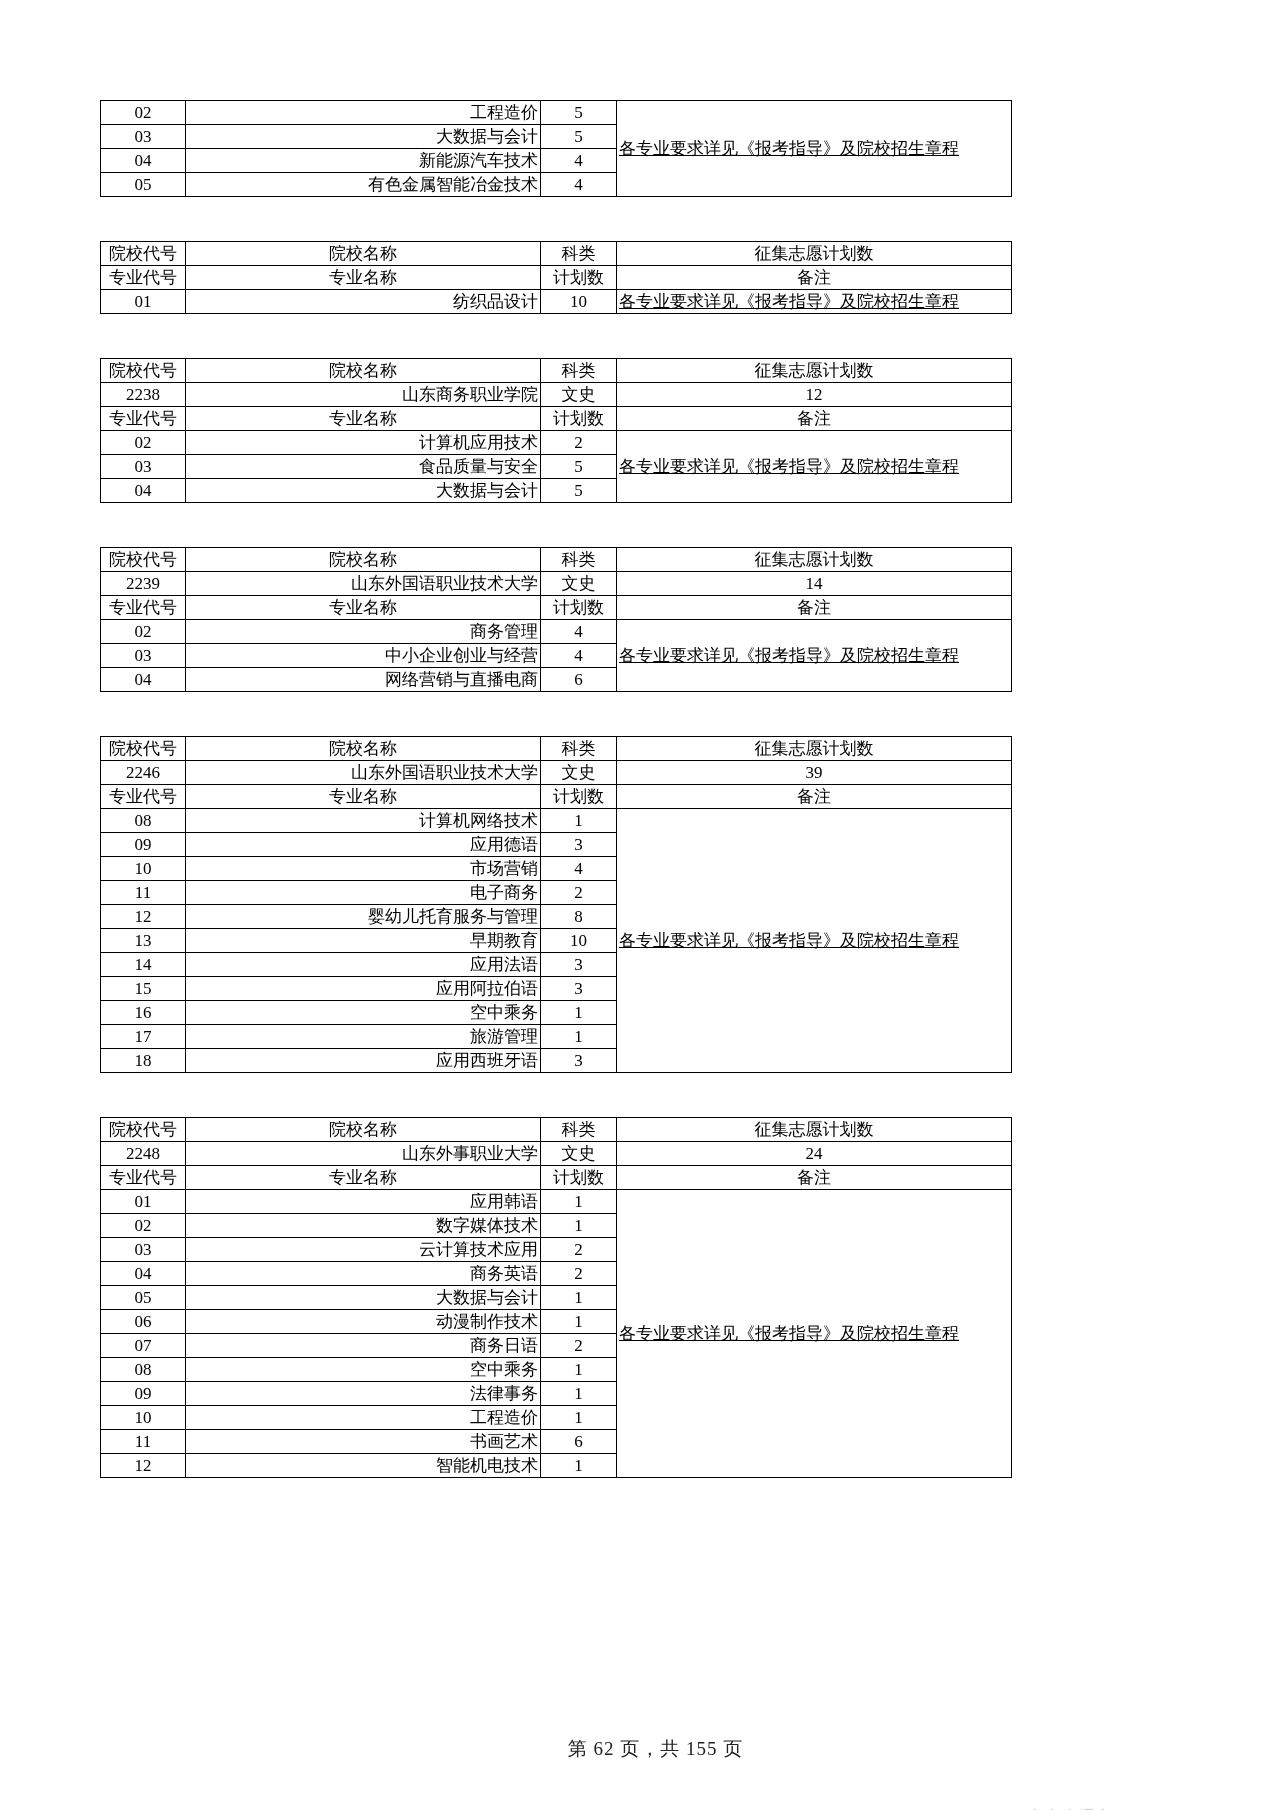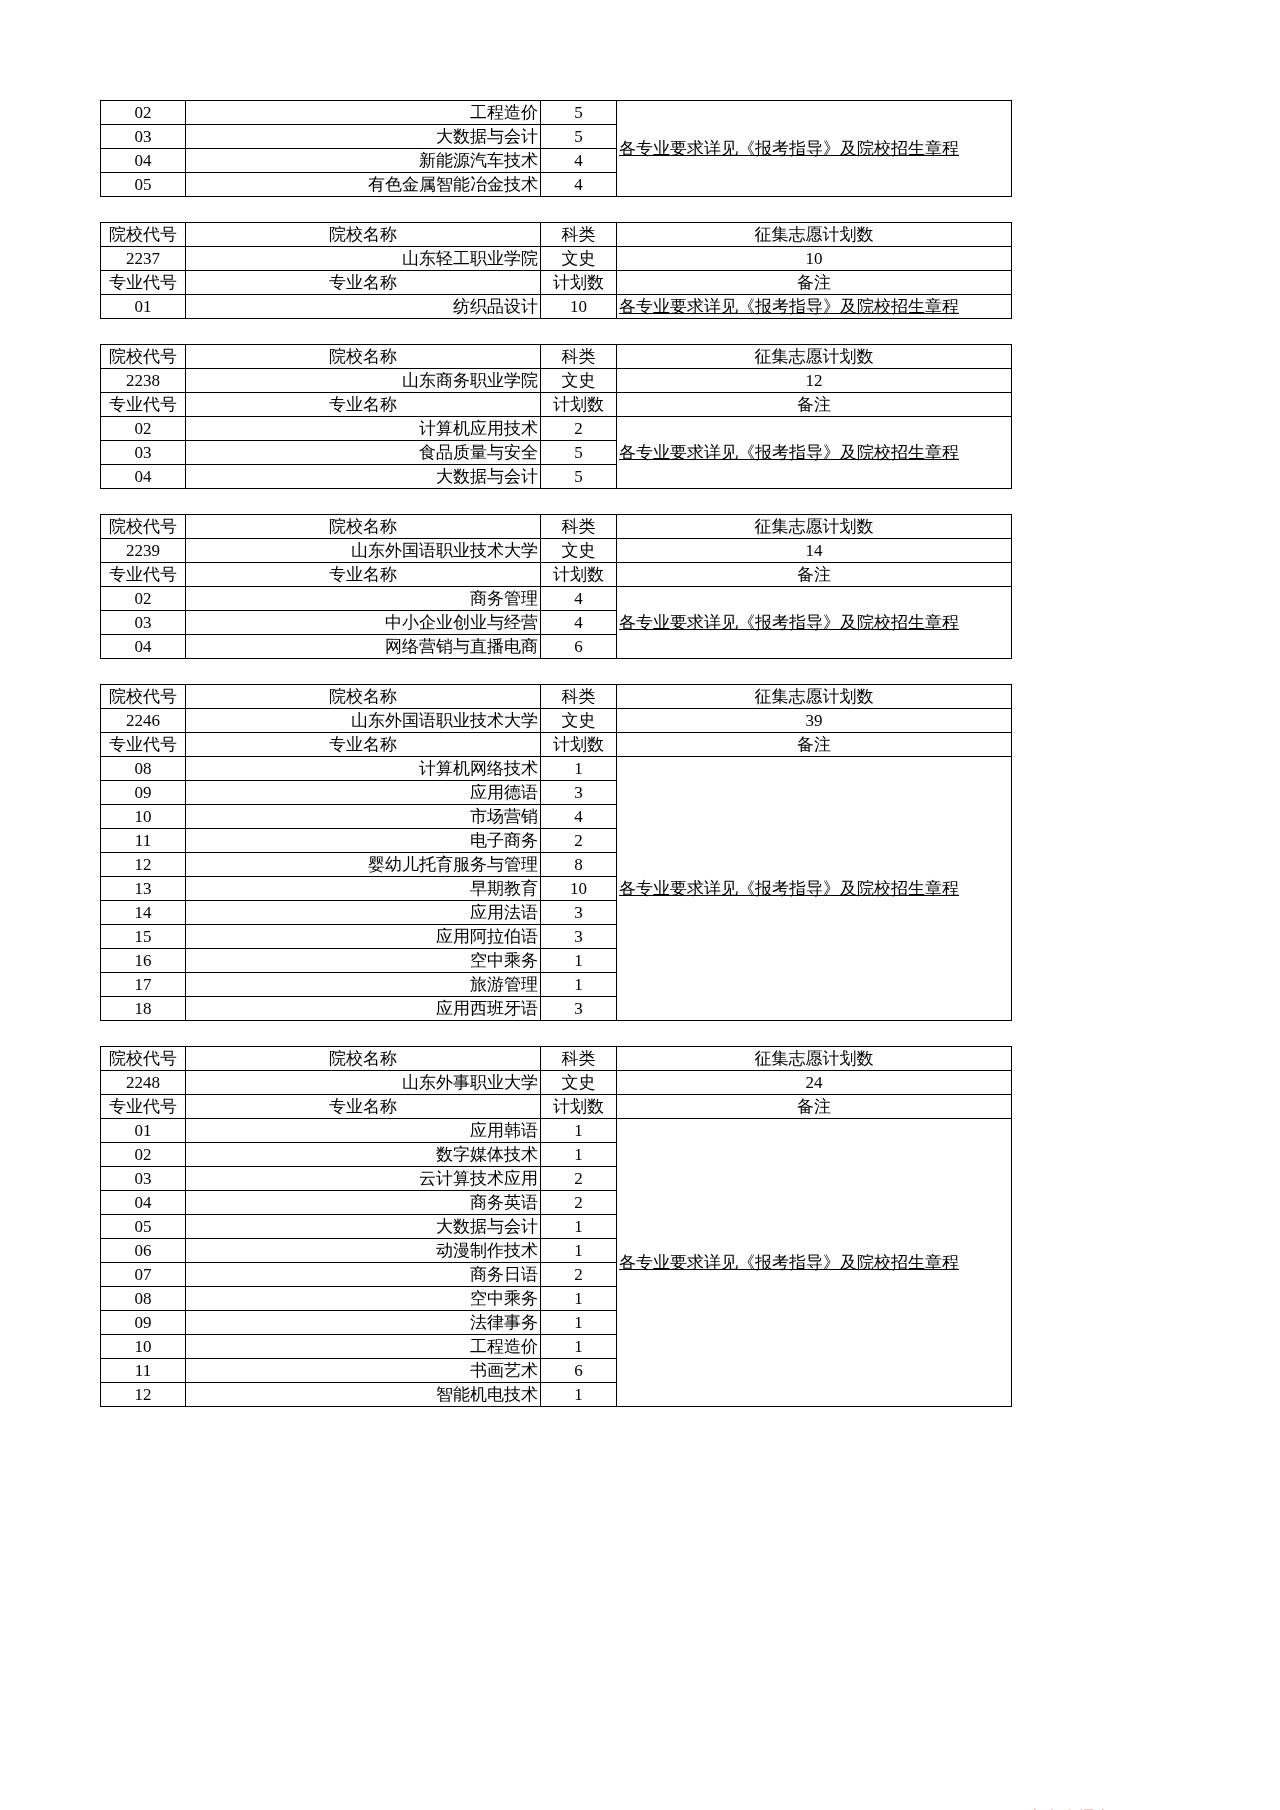--- a/index.html
+++ b/index.html
@@ -16,21 +16,21 @@
     position: absolute;
     left: 100px;
     top: 0;
     width: 911px;
     padding-top: 100px;
   }
   table {
     border-collapse: collapse;
     table-layout: fixed;
     width: 911px;
-    margin-bottom: 25px;
+    margin-bottom: 44px;
     background: #fff;
   }
   td {
     border: 1px solid #000;
     height: 24px;
     text-align: center;
     vertical-align: middle;
     font-size: 17px;
     line-height: 1.15;
     padding: 0 2px;
@@ -115,26 +115,20 @@
           <col style="width: 76px;">
           <col style="width: 395px;">
         </colgroup>
         <tbody>
           <tr class="hdr">
             <td>院校代号</td>
             <td>院校名称</td>
             <td>科类</td>
             <td>征集志愿计划数</td>
           </tr>
-          <tr>
-            <td>2237</td>
-            <td class="left">山东轻工职业学院</td>
-            <td>文史</td>
-            <td>10</td>
-          </tr>
           <tr class="hdr">
             <td>专业代号</td>
             <td>专业名称</td>
             <td>计划数</td>
             <td>备注</td>
           </tr>
           <tr>
             <td>01</td>
             <td class="left">纺织品设计</td>
             <td>10</td>
@@ -397,14 +391,15 @@
             <td>6</td>
           </tr>
           <tr>
             <td>12</td>
             <td class="left">智能机电技术</td>
             <td>1</td>
           </tr>
         </tbody>
       </table>
     </div>
+  <div class="footer">第 62 页，共 155 页</div>
 </div>
 <div class="watermark">高考直通车</div>
 
 </body></html>

